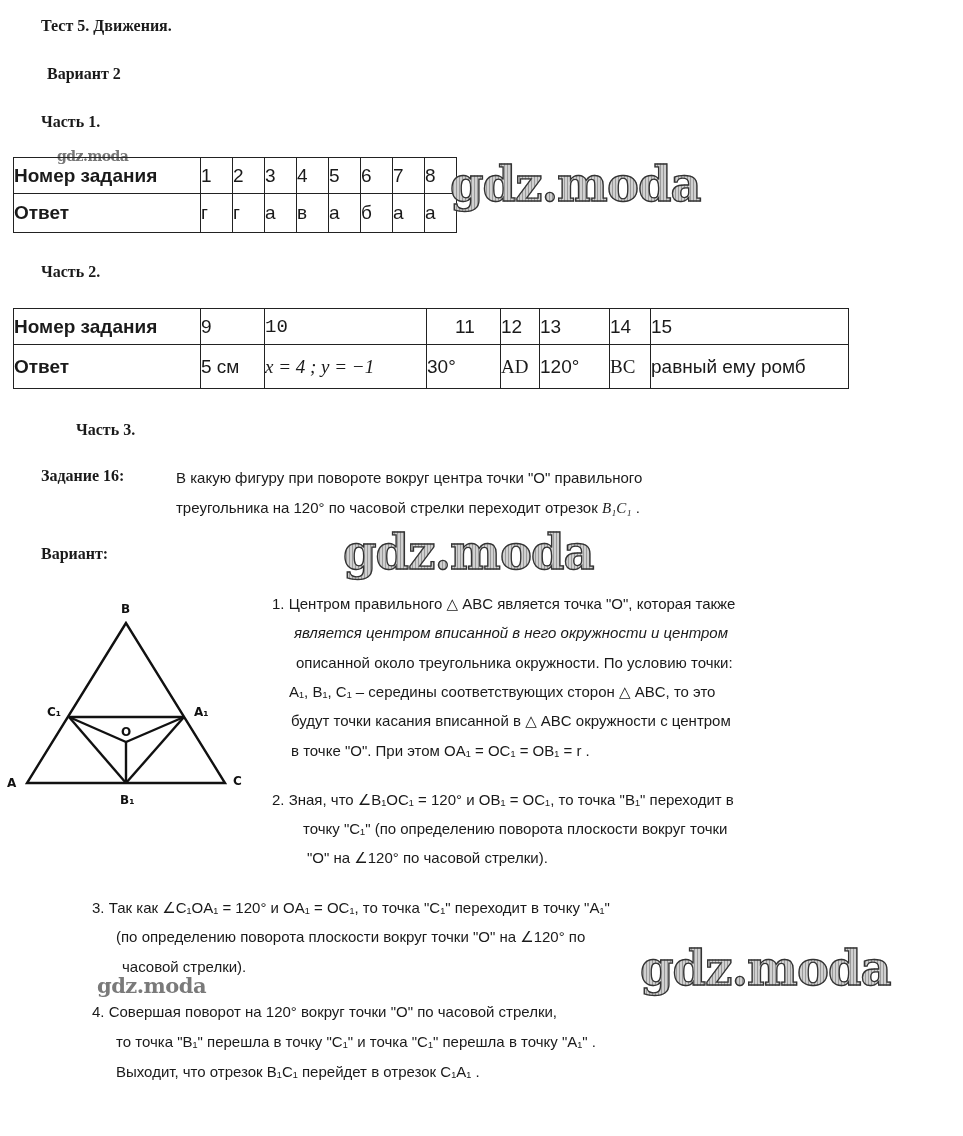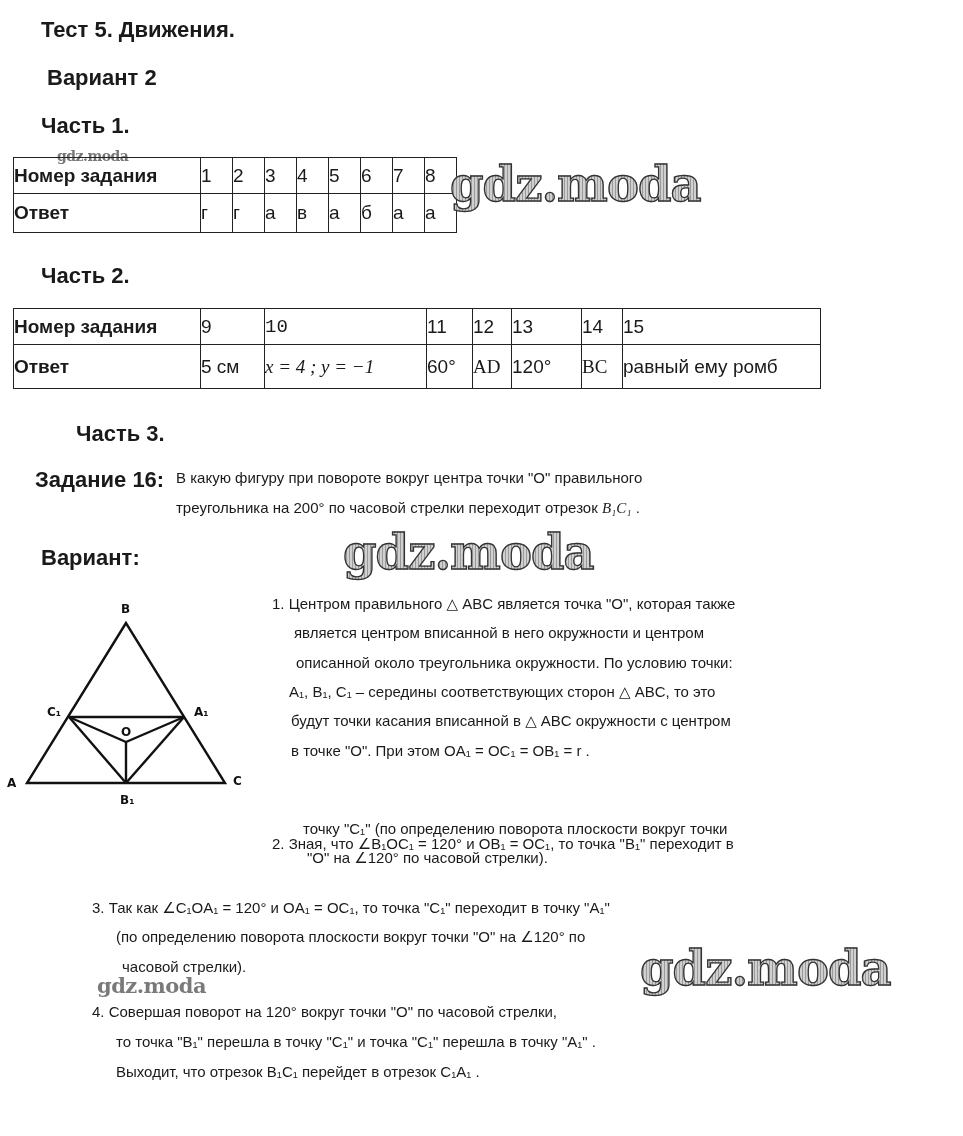--- a/index.html
+++ b/index.html
@@ -2,21 +2,21 @@
 <html><head>
 <meta charset="utf-8">
 <style>
   html, body { margin: 0; padding: 0; background: #ffffff; }
   body {
     width: 963px; height: 1136px; position: relative; overflow: hidden;
     font-family: "Liberation Sans", sans-serif; color: #1a1a1a;
   }
   .abs { position: absolute; }
   .bold { font-weight: bold; }
-  .h { font-size: 22px; font-weight: bold; }
+  .h { font-size: 16px; font-weight: bold; font-family: Liberation Serif, serif; }
   .txt { font-size: 15px; line-height: 29px; white-space: nowrap; }
   .m { font-family: "Liberation Serif", serif; font-style: italic; }
   .mr { font-family: "Liberation Serif", serif; }
   table.ans { border-collapse: collapse; position: absolute; font-size: 19px; }
   table.ans td { border: 1px solid #222; text-align: left; padding: 0; }
   .wm-big {
     font-family: "DejaVu Serif", serif; font-weight: bold; font-size: 48px;
     color: #8a8a8a; letter-spacing: -1px; position: absolute;
     -webkit-text-stroke: 1.3px #333;
     background: repeating-linear-gradient(90deg, #9a9a9a 0 1px, #d0d0d0 1px 3px);
@@ -68,44 +68,44 @@
   </table>
 <div class="wm-big" style="left:450px; top:156px;">gdz.moda</div>
 
 <div class="abs h" style="left:41px; top:263px;">Часть 2.</div>
 <table class="ans" style="left:13px; top:308px;">
   <tbody>
       <tr style="height:36px;">
     <td class="bold" style="width:186px;">Номер задания</td>
     <td style="width:63px;">9</td>
     <td style="width:161px;font-family:Liberation Mono, monospace;">10</td>
-    <td style="width:45px;">11</td>
+    <td style="width:45px;padding-left:28px;">11</td>
     <td style="width:38px;">12</td>
     <td style="width:69px;">13</td>
     <td style="width:40px;">14</td>
     <td style="width:197px;">15</td>
   </tr>
   <tr style="height:44px;">
     <td class="bold">Ответ</td>
     <td>5 см</td>
     <td class="m">x = 4 ; y = −1</td>
-    <td>60°</td>
+    <td>30°</td>
     <td class="mr">AD</td>
     <td>120°</td>
     <td class="mr">BC</td>
     <td>равный ему ромб</td>
   </tr>
 </tbody>
   </table>
 
 <div class="abs h" style="left:54px; top:421px;margin-left:22px;">Часть 3.</div>
-<div class="abs h" style="left:35px; top:467px;">Задание 16:</div>
+<div class="abs h" style="left:41px; top:467px;">Задание 16:</div>
 <div class="abs txt" style="left:176px; top:463px;">В какую фигуру при повороте вокруг центра точки "O" правильного</div>
 <div class="abs txt" style="left:176px; top:493px;">
-  <span>треугольника на 200° по часовой стрелки переходит отрезок</span>
+  <span>треугольника на 120° по часовой стрелки переходит отрезок</span>
   <span class="m">B₁C₁</span> .
 </div>
 <div class="abs h" style="left:41px; top:545px;">Вариант:</div>
 <div class="wm-big" style="left:343px; top:524px;">gdz.moda</div>
 
 <svg class="abs" style="left:0; top:595px;" width="260" height="220">
   <g stroke="#111" stroke-width="2.4" fill="none" stroke-linejoin="miter">
     <polygon points="126,28 27,188 225,188"></polygon>
     <line x1="69" y1="122" x2="184" y2="122"></line>
     <line x1="69" y1="122" x2="126" y2="188"></line>
@@ -119,27 +119,27 @@
     <text x="7" y="192">A</text>
     <text x="233" y="190">C</text>
     <text x="47" y="121">C₁</text>
     <text x="194" y="121">A₁</text>
     <text x="121" y="141">O</text>
     <text x="120" y="209">B₁</text>
   </g>
 </svg>
 
 <div class="abs txt" style="left:272px; top:589px;">1. Центром правильного △ ABC является точка "O", которая также</div>
-<div class="abs txt" style="left:294px; top:618px;">является центром вписанной в него окружности и центром</div>
+<div class="abs txt" style="left:294px; top:618px;font-style:italic;">является центром вписанной в него окружности и центром</div>
 <div class="abs txt" style="left:296px; top:648px;">описанной около треугольника окружности. По условию точки:</div>
 <div class="abs txt" style="left:289px; top:677px;">A₁, B₁, C₁ – середины соответствующих сторон △ ABC, то это</div>
 <div class="abs txt" style="left:291px; top:706px;">будут точки касания вписанной в △ ABC окружности с центром</div>
 <div class="abs txt" style="left:291px; top:736px;">в точке "O". При этом OA₁ = OC₁ = OB₁ = r .</div>
 
-<div class="abs txt" style="left:272px; top:785px;margin-top:44px;">2. Зная, что ∠B₁OC₁ = 120° и OB₁ = OC₁, то точка "B₁" переходит в</div>
+<div class="abs txt" style="left:272px; top:785px;">2. Зная, что ∠B₁OC₁ = 120° и OB₁ = OC₁, то точка "B₁" переходит в</div>
 <div class="abs txt" style="left:303px; top:814px;">точку "C₁" (по определению поворота плоскости вокруг точки</div>
 <div class="abs txt" style="left:307px; top:843px;">"O" на ∠120° по часовой стрелки).</div>
 
 <div class="abs txt" style="left:92px; top:893px;">3. Так как ∠C₁OA₁ = 120° и OA₁ = OC₁, то точка "C₁" переходит в точку "A₁"</div>
 <div class="abs txt" style="left:116px; top:922px;">(по определению поворота плоскости вокруг точки "O" на ∠120° по</div>
 <div class="abs txt" style="left:122px; top:952px;">часовой стрелки).</div>
 <div class="wm-mid" style="left:97px; top:973px;">gdz.moda</div>
 <div class="wm-big" style="left:640px; top:940px;">gdz.moda</div>
 
 <div class="abs txt" style="left:92px; top:997px;text-align:center;">4. Совершая поворот на 120° вокруг точки "O" по часовой стрелки,</div>

